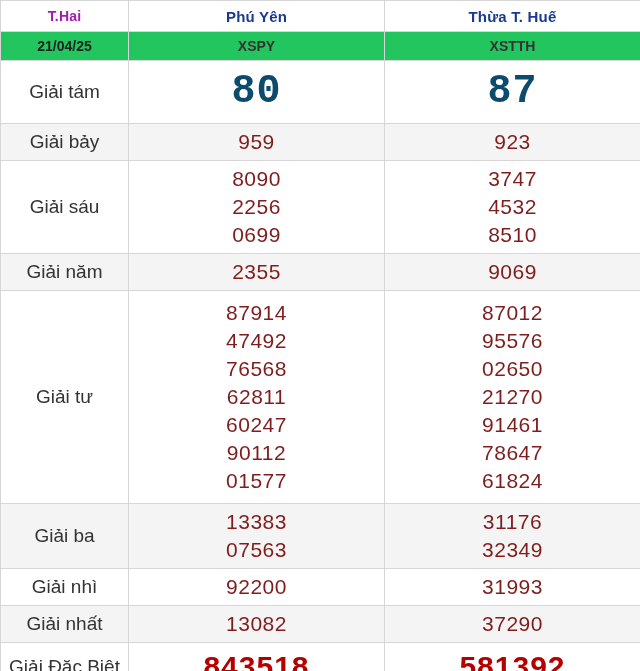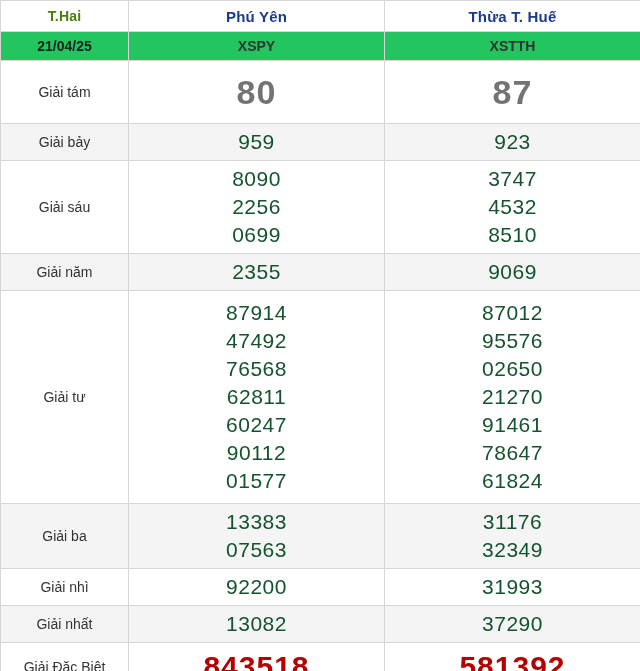--- a/index.html
+++ b/index.html
@@ -30,59 +30,60 @@
   
   .head-cell {
     height: 30px;
     font-size: 15px;
     font-weight: bold;
     color: #1a3a8f;
     background: #ffffff;
     letter-spacing: 0.2px;
   }
   .head-cell.date-head {
-    color: #4d7c0f;
+    color: #a21caf;
     font-size: 14px;
   }
 
   
   .sub-cell {
     height: 28px;
     font-size: 14px;
     font-weight: bold;
     color: #333333;
     background: #22c55e;
   }
   .sub-cell.date {
     color: #222222;
   }
   .row-alt td { background: #f4f4f4; }
   .row-plain td { background: #ffffff; }
 
   .label {
-    font-size: 14px;
+    font-size: 19px;
     color: #333333;
     font-weight: normal;
   }
   .nums {
     font-size: 21px;
-    color: #14532d;
+    color: #7f1d1d;
     line-height: 28px;
     font-weight: normal;
     letter-spacing: 0.5px;
     padding: 5px 0;
   }
   .nums div { white-space: nowrap; }
 
   .big-red {
-    color: #737373;
-    font-weight: bold;
-    font-size: 34px;
+    color: #0c4a6e;
+    font-weight: bold;
+    font-size: 40px;
     letter-spacing: 1px;
     line-height: 42px;
+    font-family: Liberation Mono, monospace;
   }
   .special {
     color: #b50000;
     font-weight: bold;
     font-size: 30px;
     letter-spacing: 1px;
     line-height: 40px;
   }
   .r-tam td { height: 62px; }
   .r-bay td { height: 36px; margin-top: 45px; }

